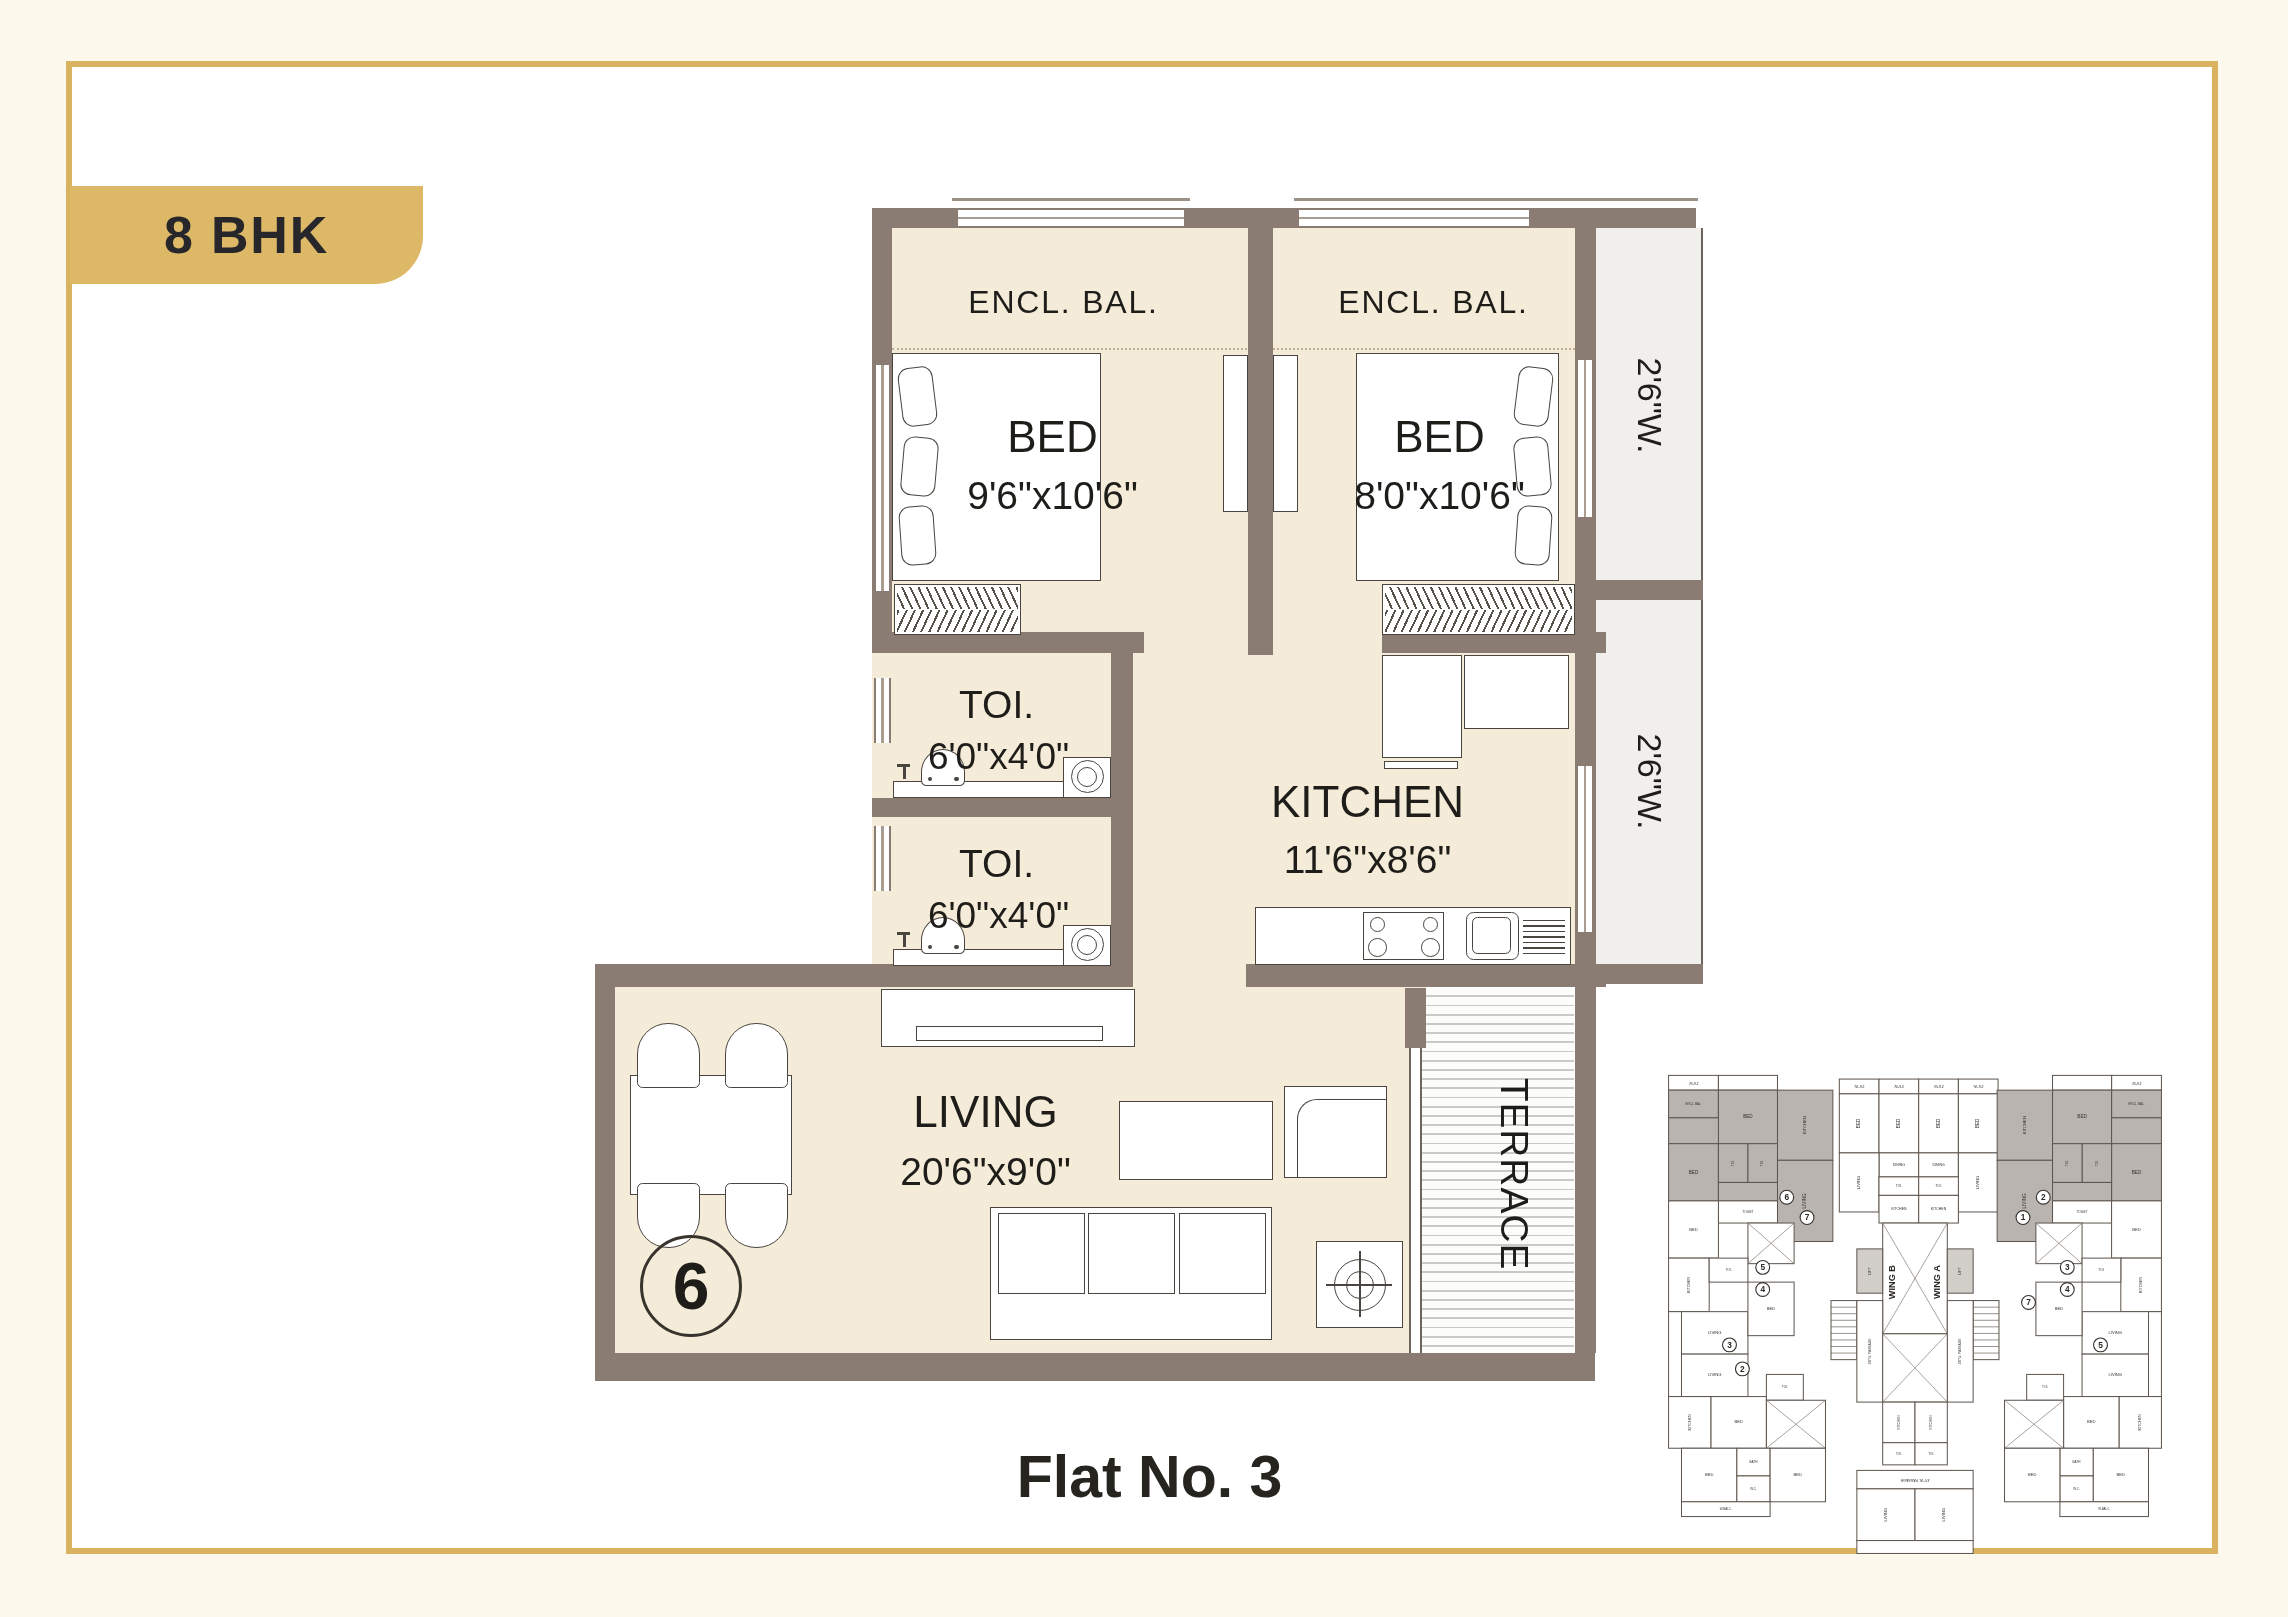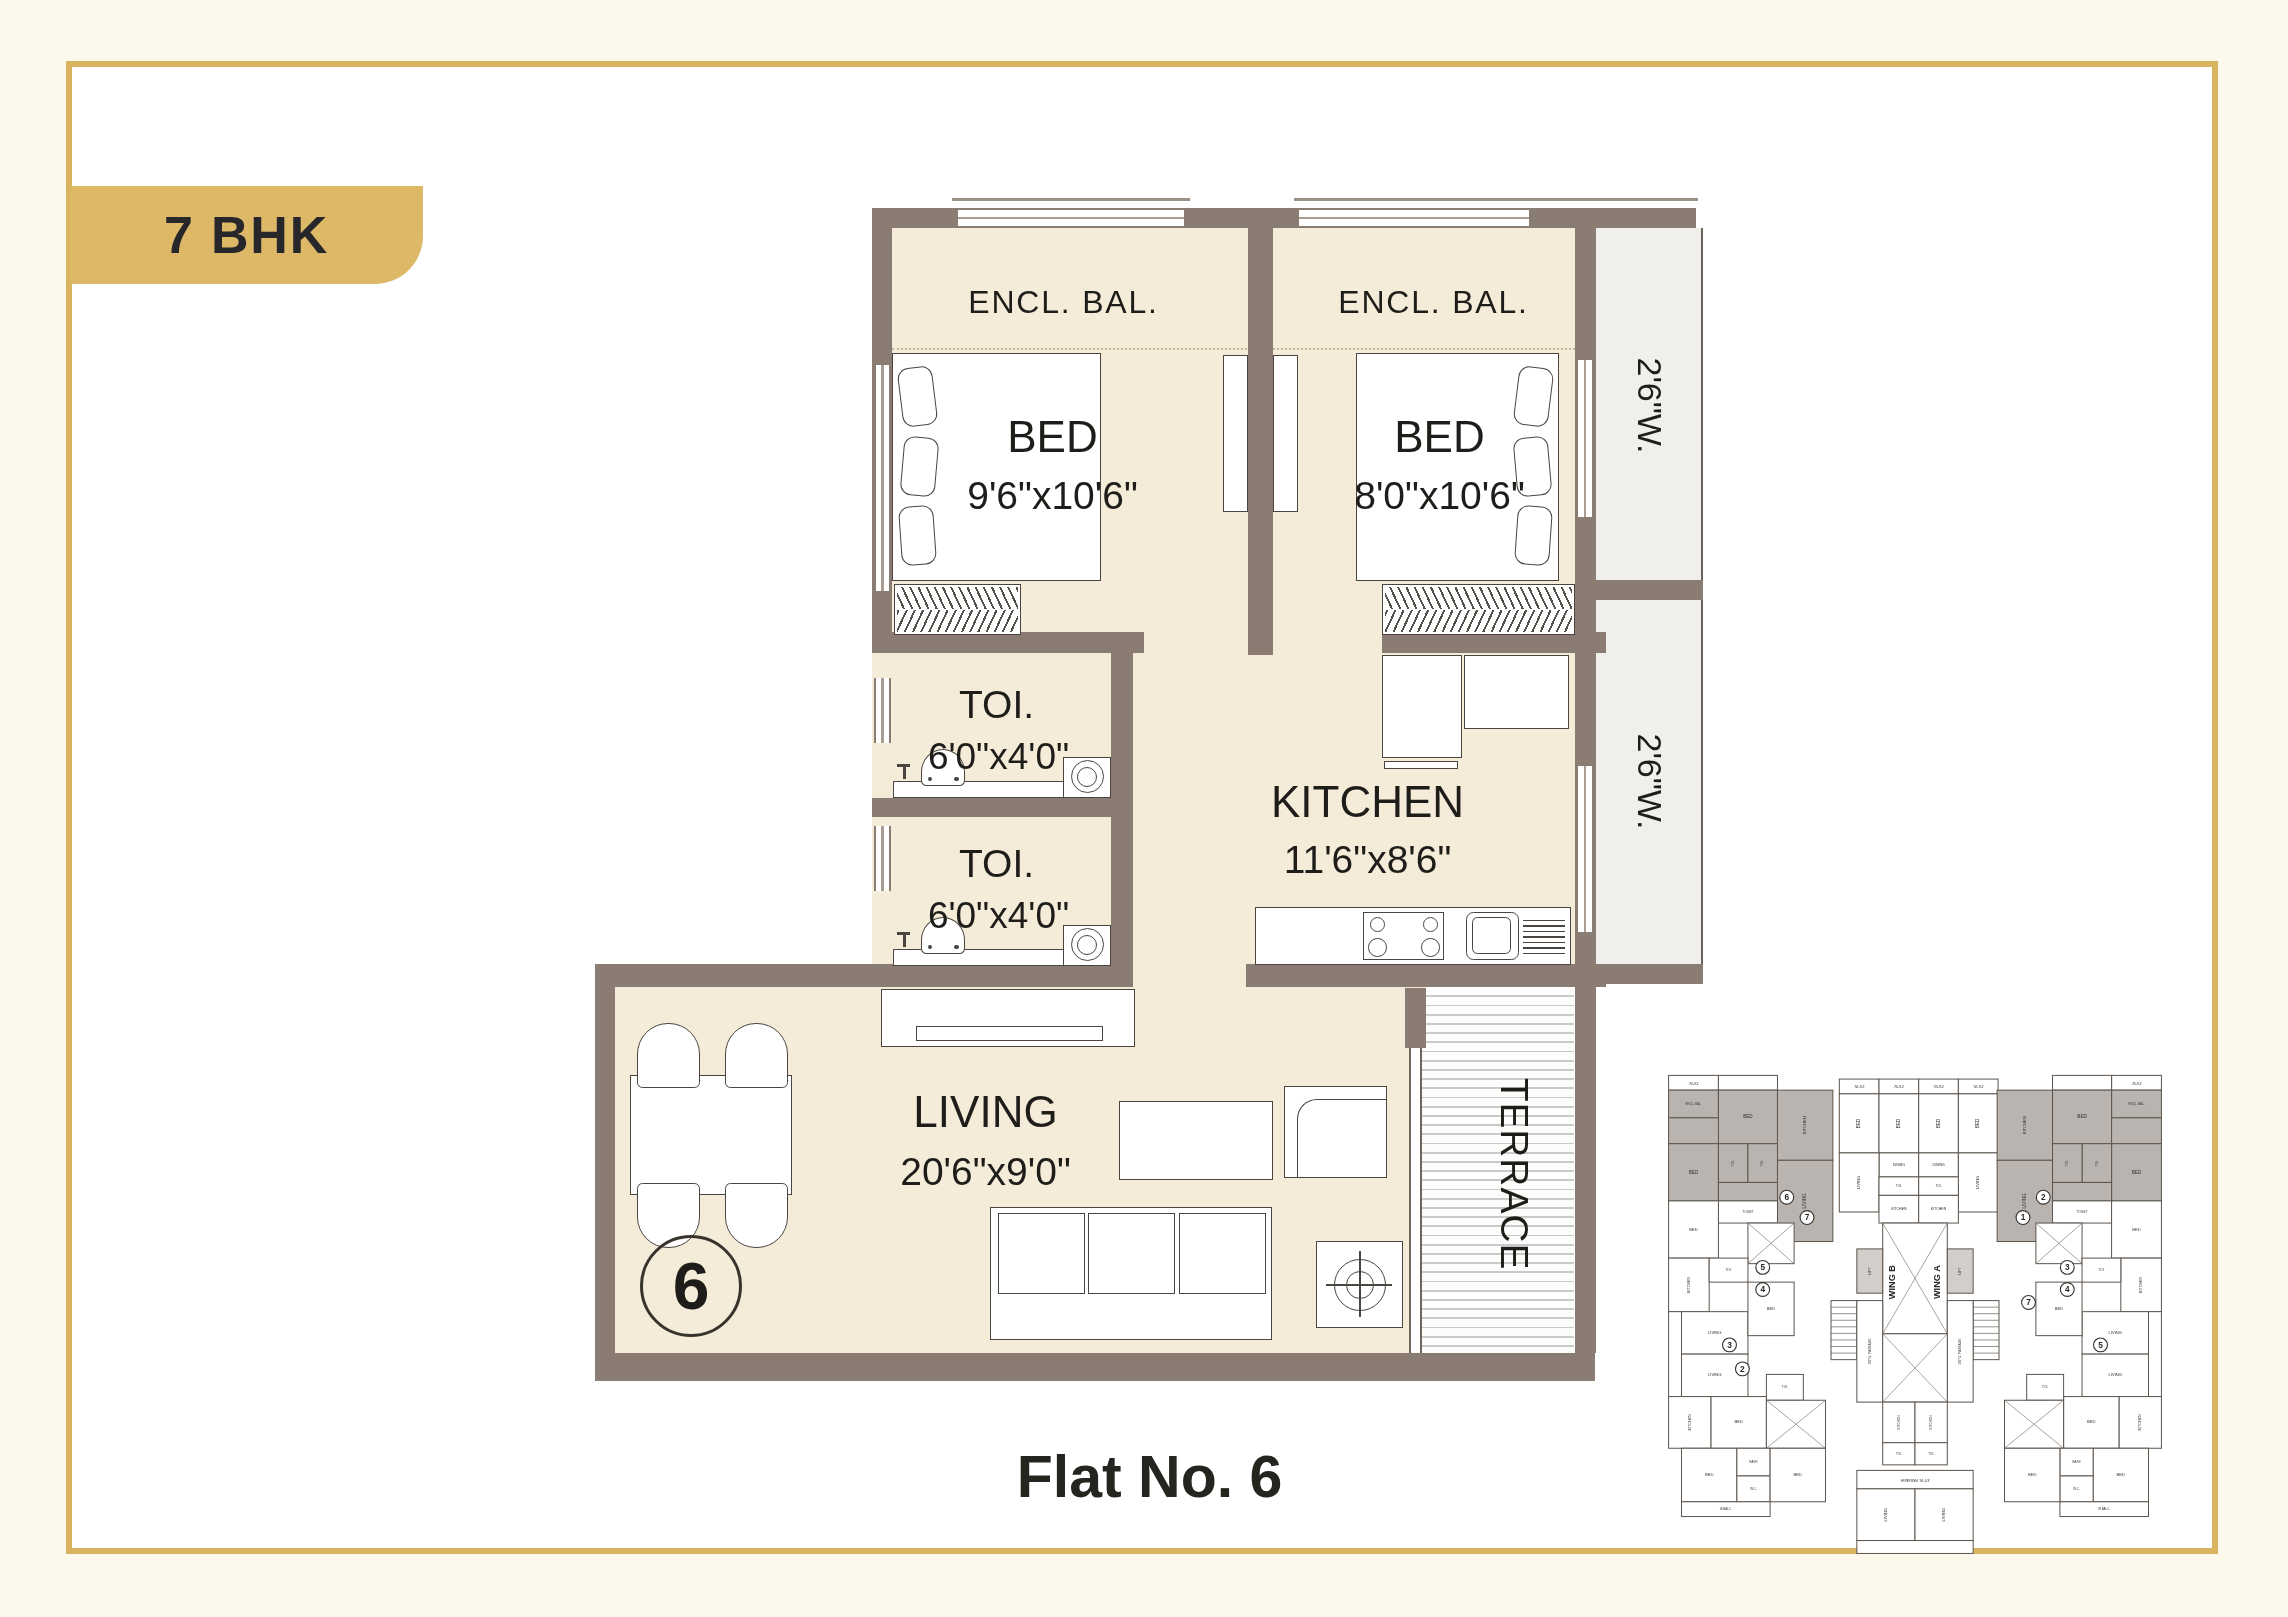--- a/index.html
+++ b/index.html
@@ -48,21 +48,21 @@
   #flat-caption{font-size:59px;font-weight:700;color:#26241F;}
   
   #keyplan-svg{position:absolute;left:1661px;top:1068px;}
 </style>
 </head>
 <body>
 
 <div id="frame" class="abs"></div>
 
 <div id="badge" class="abs">
-  <span class="t">7 BHK</span>
+  <span class="t">8 BHK</span>
 </div>
 
 <div class="abs" style="left:0;top:0;width:2289px;height:1618px;">
 
   <div class="abs room" style="left:872px;top:208px;width:401px;height:448px;"></div>
   <div class="abs room" style="left:1248px;top:208px;width:358px;height:448px;"></div>
   <div class="abs room" style="left:872px;top:632px;width:261px;height:355px;"></div>
   <div class="abs room" style="left:1111px;top:632px;width:495px;height:355px;"></div>
   <div class="abs room" style="left:595px;top:964px;width:831px;height:416px;"></div>
 
@@ -196,21 +196,21 @@
   <div class="abs lab" style="left:1229px;top:777px;width:277px;font-size:44px;">KITCHEN</div>
   <div class="abs lab" style="left:1229px;top:838px;width:277px;font-size:39px;">11'6"x8'6"</div>
   <div class="abs lab" style="left:847px;top:1087px;width:277px;font-size:44px;">LIVING</div>
   <div class="abs lab" style="left:847px;top:1150px;width:277px;font-size:39px;">20'6"x9'0"</div>
   <div class="abs lab rot90" style="left:1375px;top:1152px;width:277px;font-size:39px;letter-spacing:0.9px;">TERRACE</div>
   <div class="abs lab rot90" style="left:1511px;top:386px;width:277px;font-size:34px;">2'6"W.</div>
   <div class="abs lab rot90" style="left:1511px;top:762px;width:277px;font-size:34px;">2'6"W.</div>
 
 </div>
 
-<div id="flat-caption" class="abs lab" style="left:1011px;top:1443px;width:277px;">Flat No. 6</div>
+<div id="flat-caption" class="abs lab" style="left:1011px;top:1443px;width:277px;">Flat No. 3</div>
 
 <svg id="keyplan-svg" width="508" height="503" viewBox="0 0 550 545">
     <rect x="193" y="12" width="43" height="16" fill="#ffffff" stroke="#5E564E" stroke-width="1.1"></rect>
     <text x="214.5" y="20" font-size="4" fill="#35302B" text-anchor="middle" dominant-baseline="middle" font-family="&quot;Liberation Sans&quot;, sans-serif" transform="rotate(180 214.5 20)">2'6"W.</text>
     <rect x="236" y="12" width="43" height="16" fill="#ffffff" stroke="#5E564E" stroke-width="1.1"></rect>
     <text x="257.5" y="20" font-size="4" fill="#35302B" text-anchor="middle" dominant-baseline="middle" font-family="&quot;Liberation Sans&quot;, sans-serif" transform="rotate(180 257.5 20)">2'6"W.</text>
     <rect x="279" y="12" width="43" height="16" fill="#ffffff" stroke="#5E564E" stroke-width="1.1"></rect>
     <text x="300.5" y="20" font-size="4" fill="#35302B" text-anchor="middle" dominant-baseline="middle" font-family="&quot;Liberation Sans&quot;, sans-serif" transform="rotate(180 300.5 20)">2'6"W.</text>
     <rect x="322" y="12" width="43" height="16" fill="#ffffff" stroke="#5E564E" stroke-width="1.1"></rect>
     <text x="343.5" y="20" font-size="4" fill="#35302B" text-anchor="middle" dominant-baseline="middle" font-family="&quot;Liberation Sans&quot;, sans-serif" transform="rotate(180 343.5 20)">2'6"W.</text>

